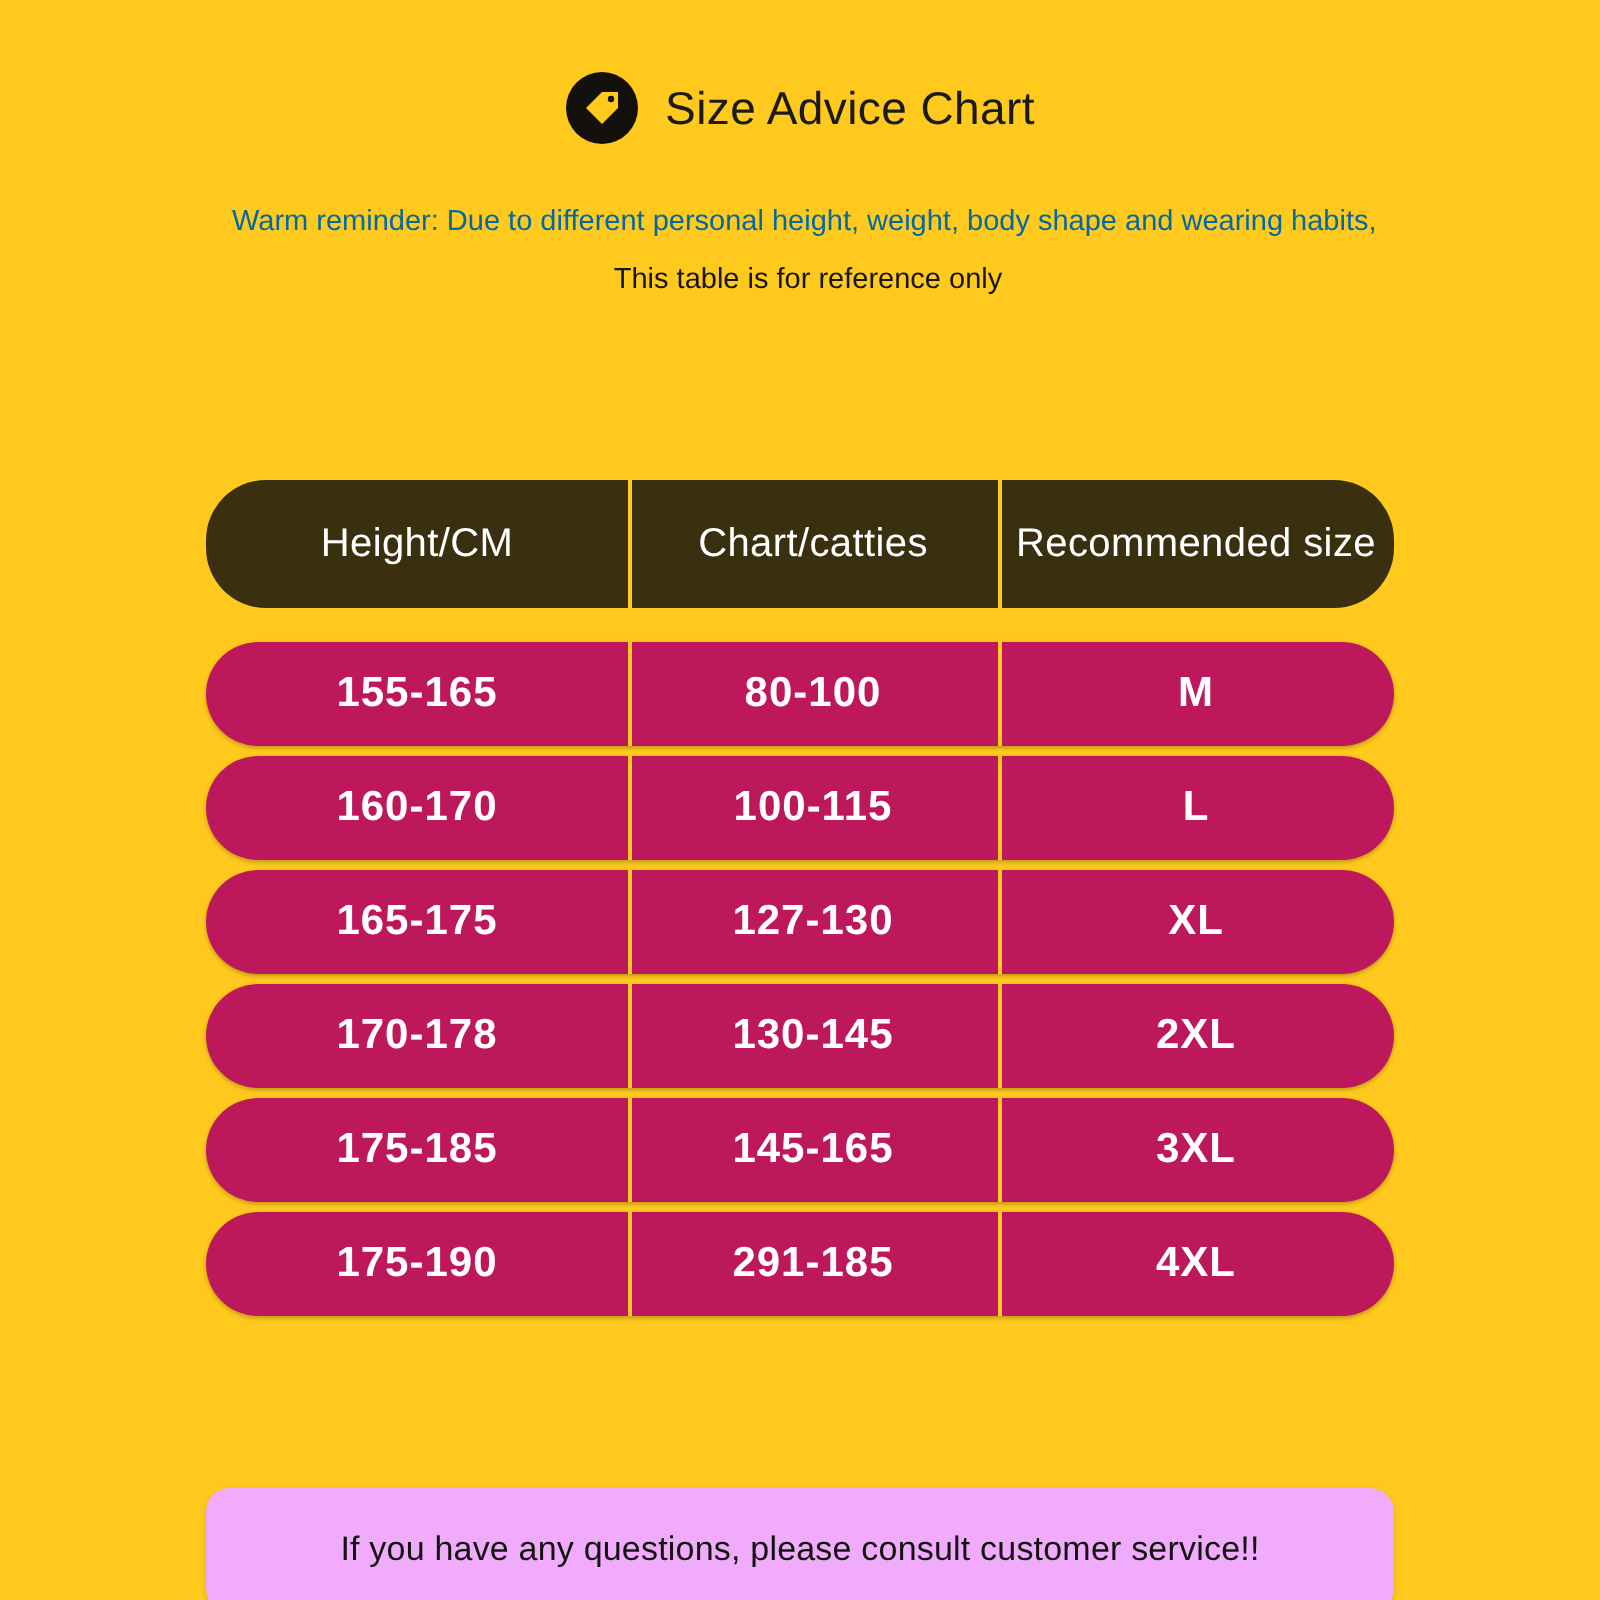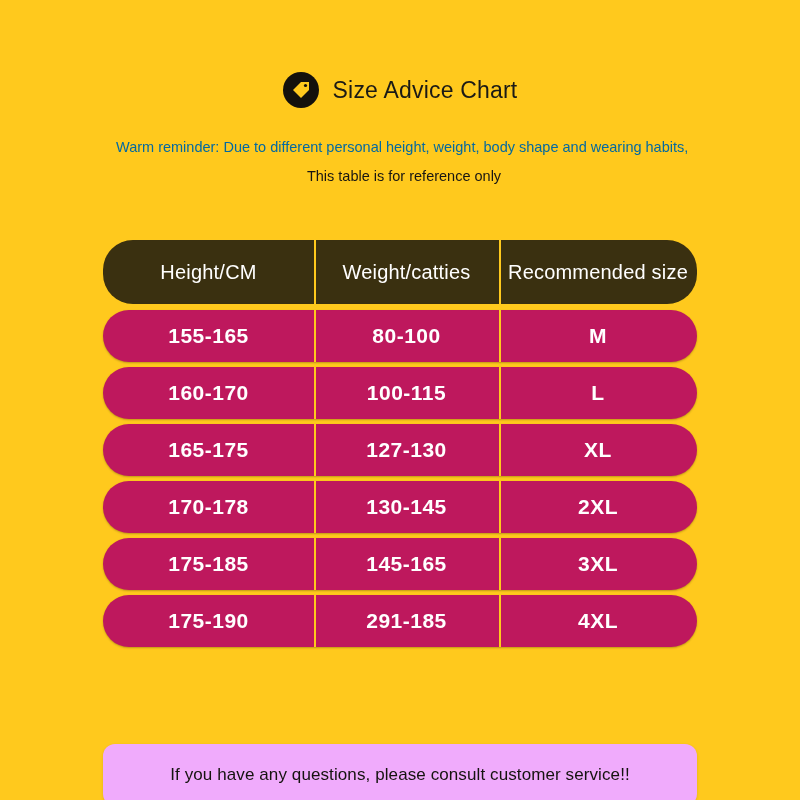--- a/index.html
+++ b/index.html
@@ -21,21 +21,21 @@
     position: relative;
     box-sizing: border-box;
   }
 
   
   .title-row {
     display: flex;
     align-items: center;
     justify-content: center;
     gap: 14px;
-    padding-top: 72px;
+    padding-top: 36px;
   }
   .title-badge {
     width: 36px;
     height: 36px;
     border-radius: 50%;
     background: #14110c;
     display: flex;
     align-items: center;
     justify-content: center;
     flex: none;
@@ -78,21 +78,21 @@
     border-radius: 26px;
     display: flex;
     align-items: center;
     margin-bottom: 5px;
     overflow: hidden;
   }
   .row.header {
     height: 64px;
     border-radius: 30px;
     background: #3a3010;
-    margin-bottom: 6px;
+    margin-bottom: 17px;
   }
   .row.body-row {
     background: #be185d;
     box-shadow: 0 1px 2px rgba(0,0,0,0.25);
     font-weight: bold;
   }
   .cell {
     color: #ffffff;
     text-align: center;
     font-size: 21px;
@@ -156,21 +156,21 @@
     <span class="title-text">Size Advice Chart</span>
   </div>
 
   <div class="reminder">Warm reminder: Due to different personal height, weight, body shape and wearing habits,</div>
   <div class="reminder-sub">This table is for reference only</div>
 
   <div class="table">
 
     <div class="row header">
       <div class="cell c1">Height/CM</div>
-      <div class="cell c2">Weight/catties</div>
+      <div class="cell c2">Chart/catties</div>
       <div class="cell c3">Recommended size</div>
       <div class="divider d1"></div>
       <div class="divider d2"></div>
     </div>
 
     <div class="row body-row">
       <div class="cell c1">155-165</div>
       <div class="cell c2">80-100</div>
       <div class="cell c3">M</div>
       <div class="divider d1"></div>

